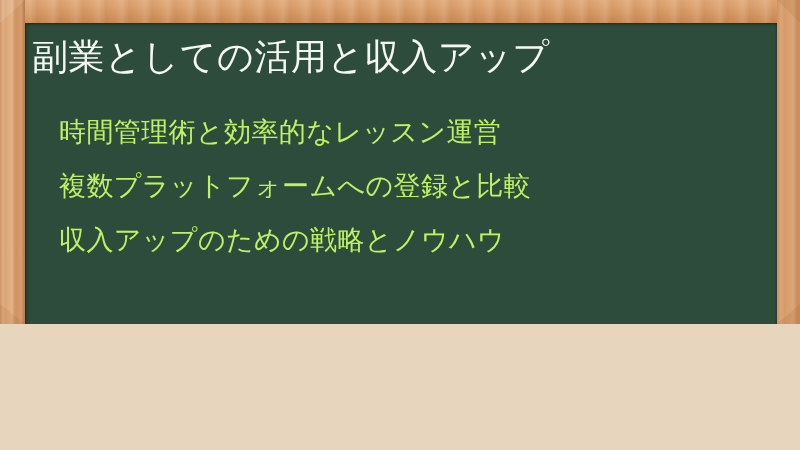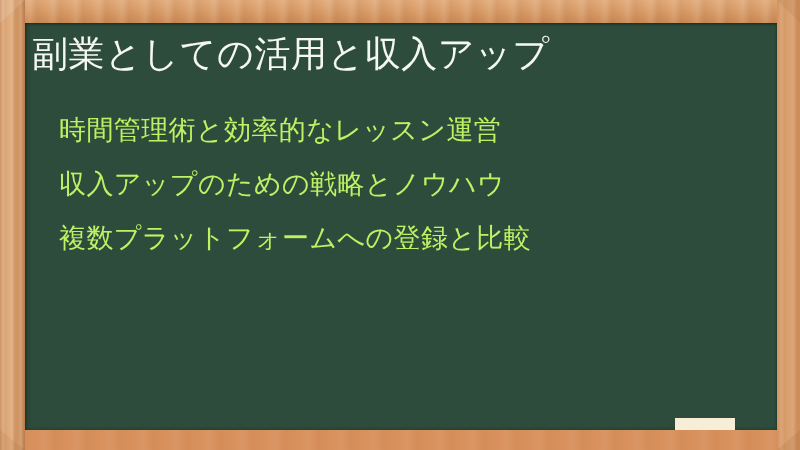--- a/index.html
+++ b/index.html
@@ -3,24 +3,24 @@
 <meta charset="utf-8">
 <style>
   html, body {
     margin: 0;
     padding: 0;
     background: #e8d5bd;
   }
   #stage {
     position: relative;
     width: 800px;
-    height: 450px;
+    height: 324px;
     overflow: hidden;
     background: #e9d7c0;
-    font-family: Liberation Mono, monospace;
+    font-family: Liberation Serif, serif;
   }
 
   
   .frame {
     position: absolute;
     inset: 0;
     background: #d79a66;
   }
   
   .frame-top {
@@ -159,21 +159,21 @@
     <div class="miter miter-bl"></div>
     <div class="miter miter-br"></div>
   </div>
 
   <div class="board">
 
     <div class="board-title">副業としての活用と収入アップ</div>
 
     <ul class="bullet-list">
       <li class="bullet-item">時間管理術と効率的なレッスン運営</li>
+      <li class="bullet-item">複数プラットフォームへの登録と比較</li>
       <li class="bullet-item">収入アップのための戦略とノウハウ</li>
-      <li class="bullet-item">複数プラットフォームへの登録と比較</li>
     </ul>
 
     <div class="chalk-piece"></div>
 
   </div>
 
 </div>
 
 </body></html>

